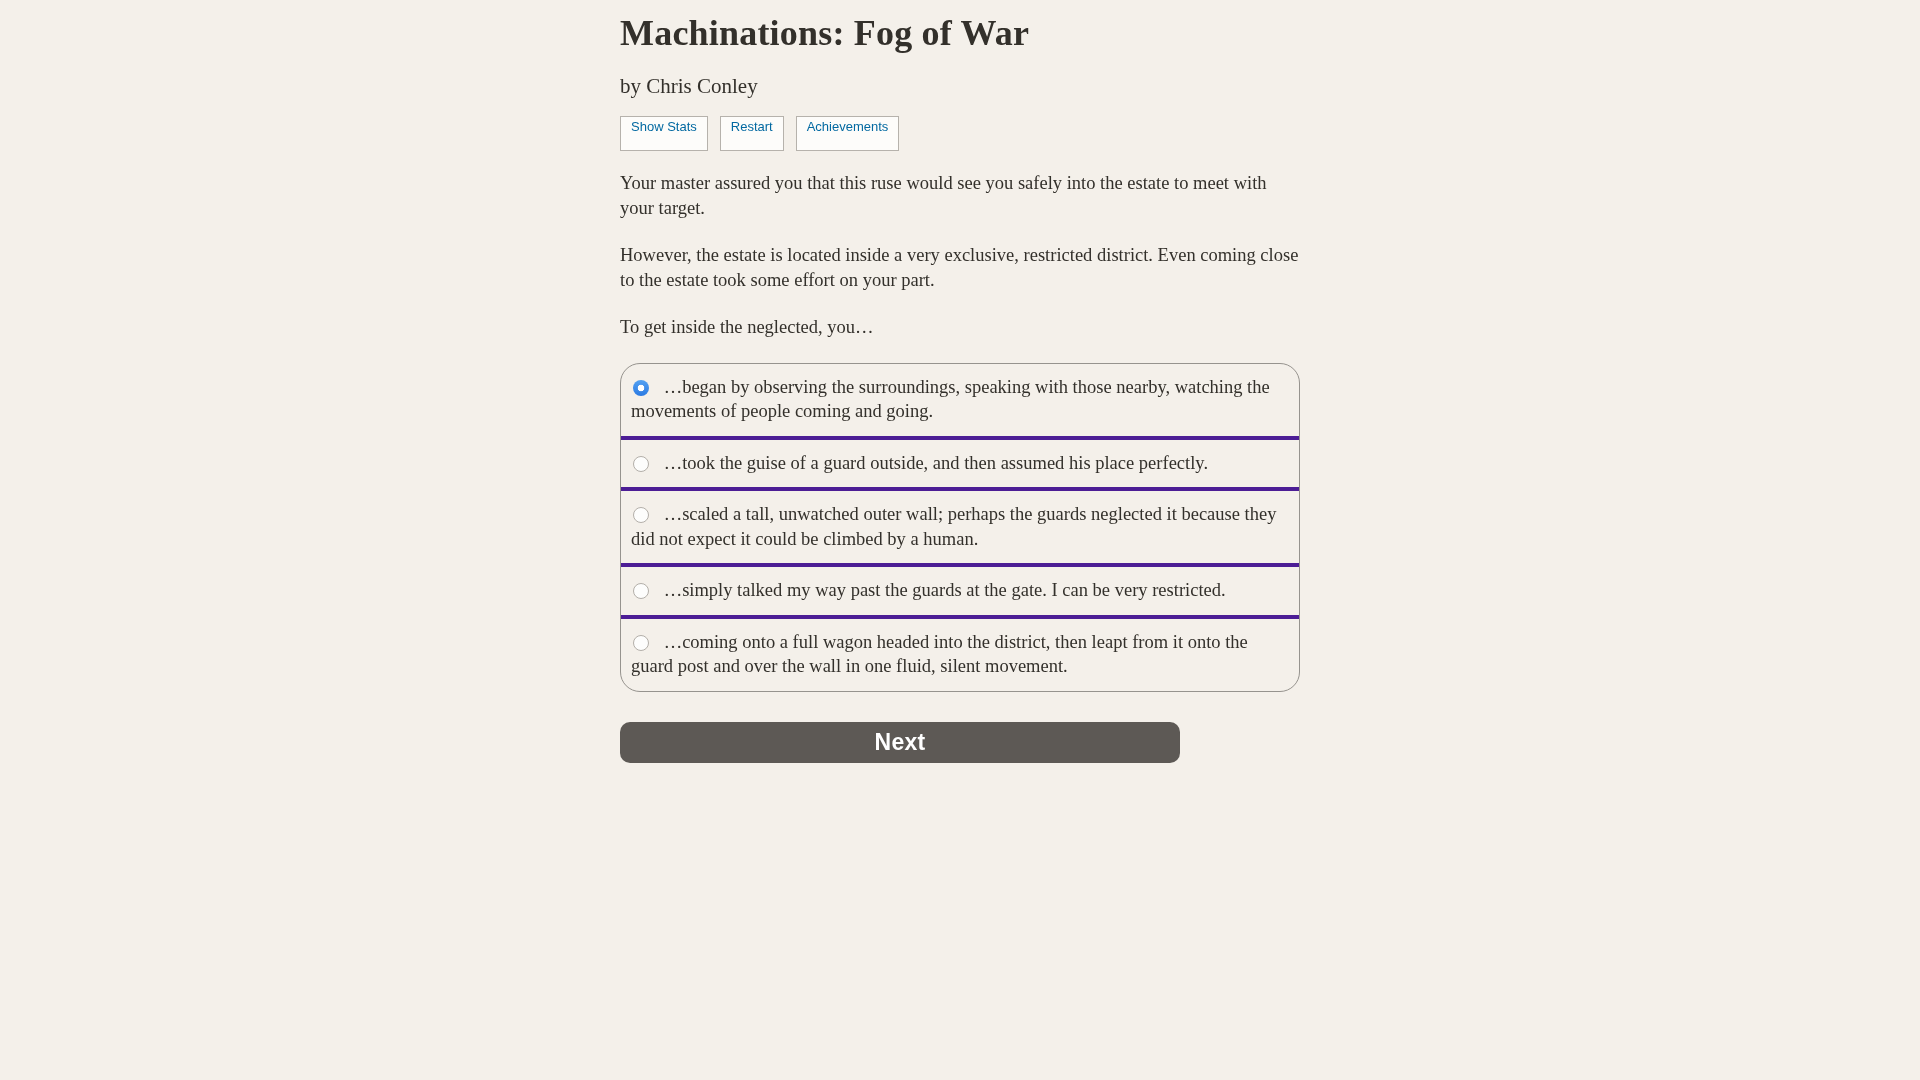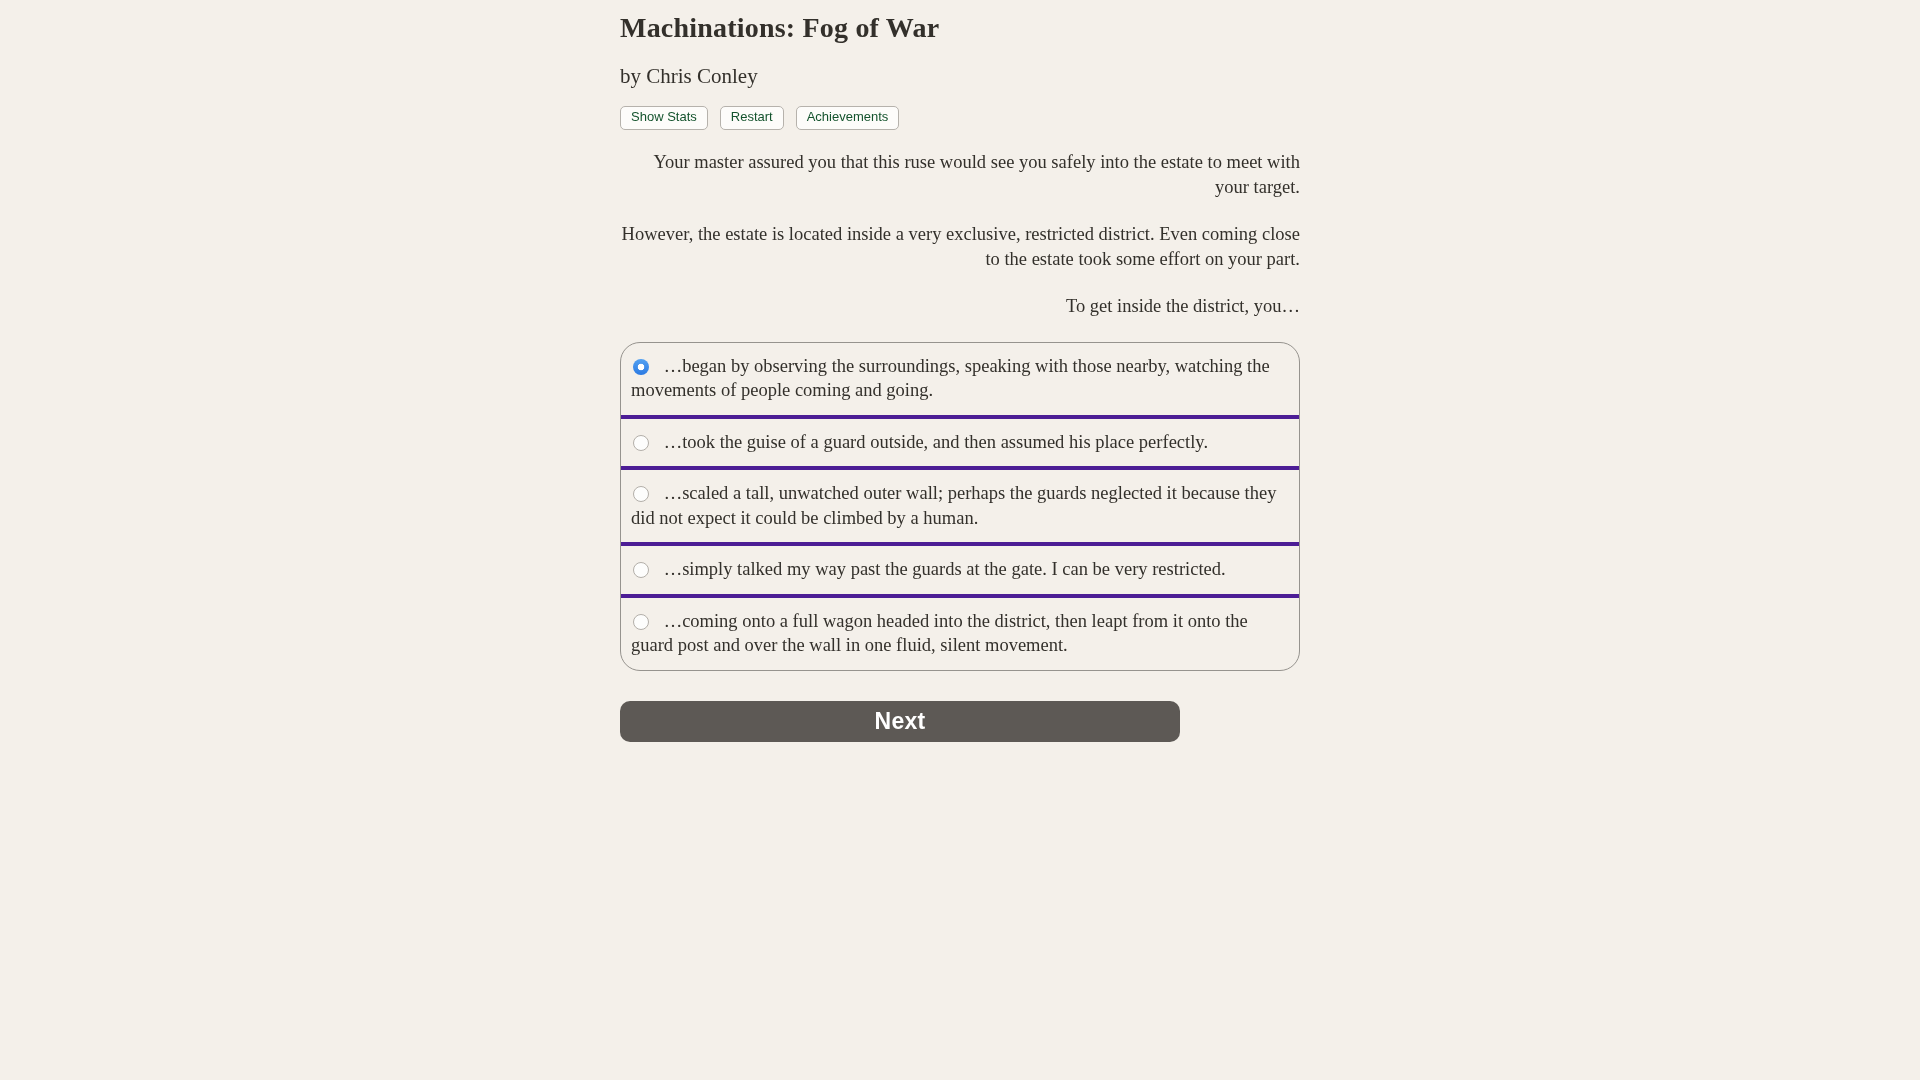--- a/index.html
+++ b/index.html
@@ -9,52 +9,51 @@
     color: #33302b;
     font-family: "Liberation Serif", "DejaVu Serif", serif;
     overflow: hidden;
   }
   .column {
     width: 680px;
     margin: 0 auto;
     padding-top: 10px;
   }
   .game-title {
-    font-size: 28px;
+    font-size: 36px;
     font-weight: bold;
     letter-spacing: 0.2px;
     margin-top: 2px;
   }
   .game-byline {
     font-size: 21px;
     margin-top: 20px;
   }
   .toolbar {
     margin-top: 17px;
     display: flex;
     gap: 12px;
     align-items: center;
   }
   .toolbar button {
     font-family: "Liberation Sans", sans-serif;
     font-size: 13px;
-    color: #14532d;
+    color: #0369a1;
     background: #fdfcfa;
     border: 1px solid #b6b2ac;
-    border-radius: 5px;
-    padding: 3px 10px 5px 10px;
+    border-radius: 0;
+    padding: 3px 10px 16px 10px;
     line-height: 14px;
     cursor: pointer;
   }
   .story { margin-top: 20px; }
   .story p {
     font-size: 18.5px;
     line-height: 24.5px;
     margin-bottom: 23px;
-    text-align: right;
   }
   .choice-box {
     margin-top: 14px;
     border: 1px solid #96938e;
     border-radius: 20px;
     overflow: hidden;
   }
   .choice-row {
     display: block;
     padding: 11px 14px 12px 10px;
@@ -110,21 +109,21 @@
 
   <div class="toolbar">
     <button class="toolbar-btn">Show Stats</button>
     <button class="toolbar-btn">Restart</button>
     <button class="toolbar-btn">Achievements</button>
   </div>
 
   <div class="story">
     <p>Your master assured you that this ruse would see you safely into the estate to meet with your target.</p>
     <p>However, the estate is located inside a very exclusive, restricted district. Even coming close to the estate took some effort on your part.</p>
-    <p>To get inside the district, you…</p>
+    <p>To get inside the neglected, you…</p>
   </div>
 
   <form class="choice-box">
     <label class="choice-row">
       <input type="radio" name="choice" checked="" style="">
       <span>…began by observing the surroundings, speaking with those nearby, watching the movements of people coming and going.</span>
     </label>
     <label class="choice-row">
       <input type="radio" name="choice" style="">
       <span>…took the guise of a guard outside, and then assumed his place perfectly.</span>

